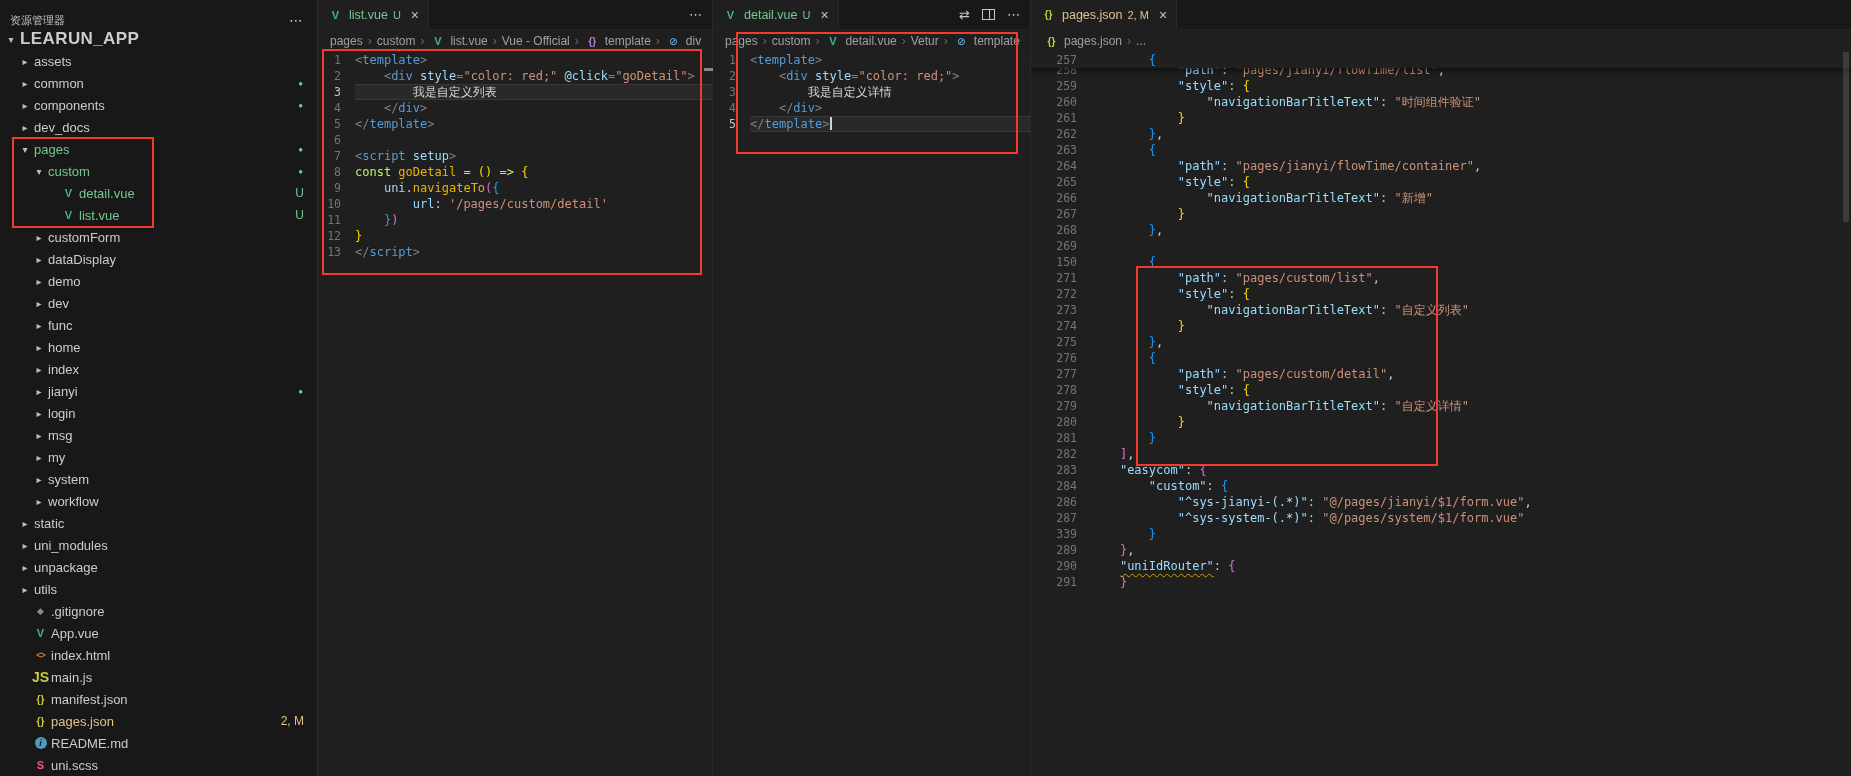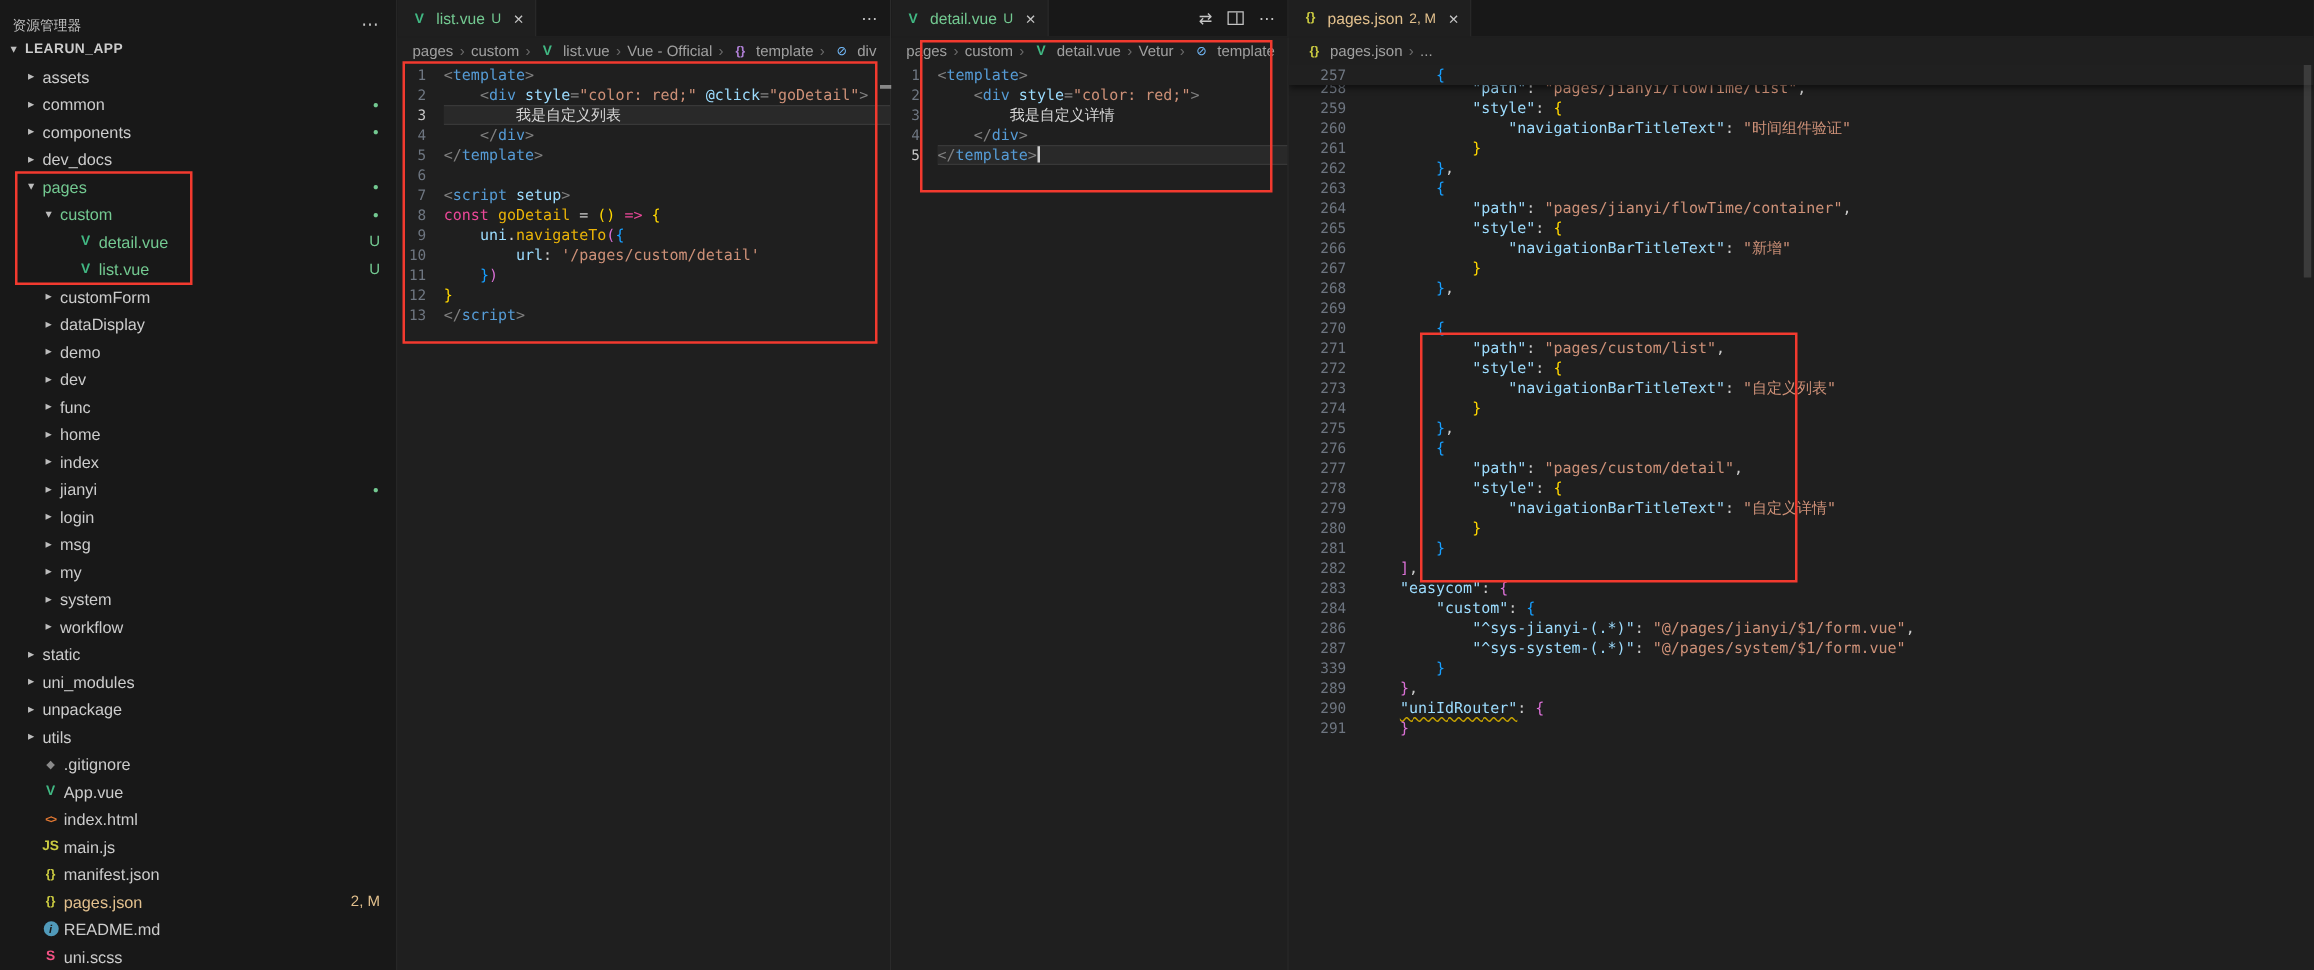--- a/index.html
+++ b/index.html
@@ -6,28 +6,28 @@
   html,body{width:1851px;height:776px;overflow:hidden}
   body{background:#1f1f1f;font-family:"Liberation Sans","DejaVu Sans",sans-serif;color:#ccc}
   .app{position:relative;width:1851px;height:776px;display:flex;background:#1f1f1f}
 
   
   .sidebar{width:318px;flex:none;background:#181818;border-right:1px solid #2b2b2b;display:flex;flex-direction:column;overflow:hidden}
   .side-head{height:28px;flex:none;display:flex;align-items:flex-end;justify-content:space-between;padding:0 14px 0 10px;font-size:11px;color:#c0c0c0}
   .side-more{color:#c5c5c5;font-size:14px;cursor:pointer}
   .tree{flex:1;overflow:hidden;font-size:13px}
   .trow{position:relative;height:22px;display:flex;align-items:center;cursor:pointer;white-space:nowrap}
-  .trow.root .tlabel{font-weight:bold;font-size:11px;letter-spacing:.4px}
+  .trow.root .tlabel{font-weight:bold;font-size:17px;letter-spacing:.4px}
   .chev{width:14px;flex:none;text-align:center;color:#bdbdbd;font-size:10px}
   .spc{width:14px;flex:none}
   .fico{flex:none;display:inline-flex;align-items:center;justify-content:center;width:17px;font-weight:bold;font-style:normal}
   .ic-vue{color:#41b883;font-size:11px}
   .ic-json{color:#cbcb41;font-size:10px}
   .ic-html{color:#e37933;font-size:9px;letter-spacing:-1px}
-  .ic-js{color:#cbcb41;font-size:11px}
+  .ic-js{color:#cbcb41;font-size:14px}
   .ic-gitignore{color:#8a8a8a;font-size:9px}
   .ic-scss{color:#f55385;font-size:11px}
   .ic-info{color:#fff}
   .ic-info b{display:inline-block;width:12px;height:12px;border-radius:6px;background:#519aba;color:#181818;font-size:9px;line-height:12px;text-align:center;font-style:italic}
   .ic-braces{color:#b180d7;font-size:10px}
   .ic-element{color:#75beff;font-size:10px;font-weight:normal}
   .tlabel{margin-left:2px;color:#cccccc}
   .tlabel.green{color:#73c991}
   .tlabel.yellow{color:#e2c08d}
   .tbadge{position:absolute;right:13px;font-size:12px}
@@ -65,21 +65,21 @@
   .ln.active{color:#c6c6c6}
   .ltext{white-space:pre;flex:1}
   .ltext.hl{background:rgba(230,230,230,.05);box-shadow:inset 0 1px 0 rgba(255,255,255,.07),inset 0 -1px 0 rgba(255,255,255,.07)}
   .cursor{display:inline-block;width:1.5px;height:13px;background:#d0d0d0;vertical-align:-2px;margin-left:1px}
 
   
   .tk.tag{color:#569cd6}
   .tk.pun{color:#808080}
   .tk.att{color:#9cdcfe}
   .tk.str{color:#ce9178}
-  .tk.kw{color:#ec4899}
+  .tk.kw{color:#bef264}
   .tk.fn{color:#eab308}
   .tk.txt{color:#d6d6d6}
   .tk.def{color:#cccccc}
   .tk.key{color:#9cdcfe}
   .tk.keyw{color:#9cdcfe;text-decoration:underline wavy #c8a400 1px;text-underline-offset:3px}
   .tk.b1{color:#ffd700}
   .tk.b2{color:#da70d6}
   .tk.b3{color:#179fff}
 
   
@@ -494,21 +494,21 @@
           </div>
           <div class="crow">
             <span class="ln wide">268</span>
             <span class="ltext"><span class="tk ws">        </span><span class="tk b3">}</span><span class="tk def">,</span></span>
           </div>
           <div class="crow">
             <span class="ln wide">269</span>
             <span class="ltext"></span>
           </div>
           <div class="crow">
-            <span class="ln wide">270</span>
+            <span class="ln wide">150</span>
             <span class="ltext"><span class="tk ws">        </span><span class="tk b3">{</span></span>
           </div>
           <div class="crow">
             <span class="ln wide">271</span>
             <span class="ltext"><span class="tk ws">            </span><span class="tk key">"path"</span><span class="tk def">: </span><span class="tk str">"pages/custom/list"</span><span class="tk def">,</span></span>
           </div>
           <div class="crow">
             <span class="ln wide">272</span>
             <span class="ltext"><span class="tk ws">            </span><span class="tk key">"style"</span><span class="tk def">: </span><span class="tk b1">{</span></span>
           </div>

